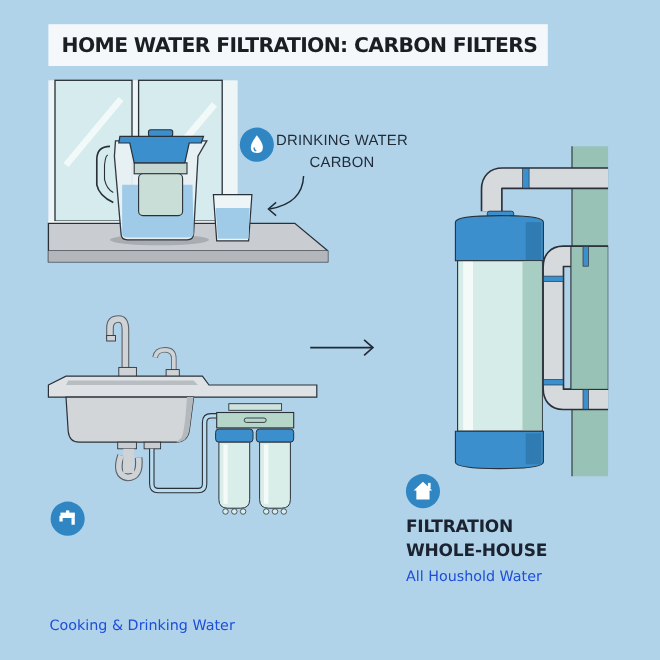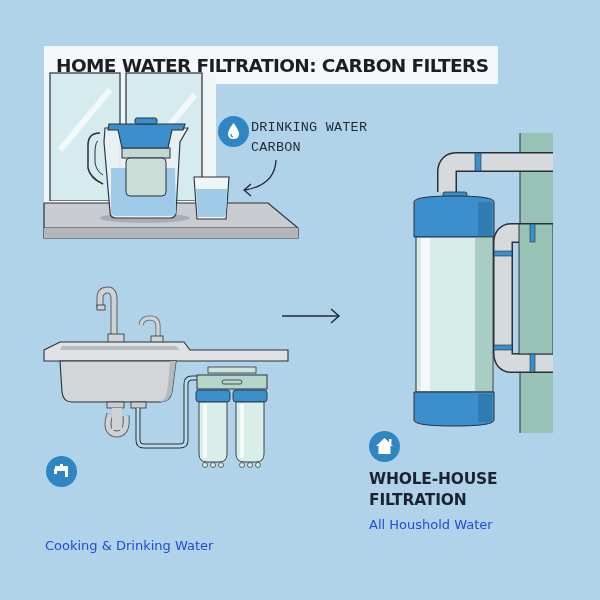--- a/index.html
+++ b/index.html
@@ -1,19 +1,19 @@
 <!DOCTYPE html>
 <html><head>
 <meta charset="utf-8">
 <style>
   html, body { margin:0; padding:0; }
   body { width:600px; height:600px; background:#b1d3ea; position:relative; overflow:hidden; font-family:"Liberation Sans", sans-serif; color:#1d2530; }
-  .title-box { position:absolute; left:44px; top:46px; width:454px; height:38px; background:#f4f8fb; display:flex; align-items:center; }
+  .title-box { position:absolute; left:44px; top:22px; width:454px; height:38px; background:#f4f8fb; display:flex; align-items:center; }
   .title-box span { font-family:"DejaVu Sans", sans-serif; font-weight:bold; font-size:18.5px; letter-spacing:-0.6px; margin-left:12px; color:#1b1f24; }
-  .label { position:absolute; font-family:Liberation Mono, monospace; }
+  .label { position:absolute; font-family:Liberation Sans, sans-serif;text-align:center; }
   .pitcher-label { left:251px; top:118px; font-size:13.5px; line-height:20px; color:#1f2a36; letter-spacing:0.2px; }
   .icon-circle { position:absolute; width:31px; height:31px; border-radius:50%; background:#2f86c2; }
   .icon-circle svg { width:31px; height:31px; display:block; }
   .section-title { position:absolute; font-family:"DejaVu Sans", sans-serif; font-weight:bold; font-size:15.5px; line-height:21px; color:#1b2330; letter-spacing:-0.2px; }
   .section-sub { position:absolute; font-family:"DejaVu Sans", sans-serif; font-size:13px; line-height:18px; color:#1d4ed8; }
   svg.scene { position:absolute; left:0; top:0; }
 </style>
 </head>
 <body>
 
@@ -150,27 +150,27 @@
 <div class="icon-circle" style="left:46px;top:456px;">
   <svg viewBox="0 0 31 31">
       <rect x="9" y="10" width="13" height="3" fill="#fff"></rect>
       <rect x="14" y="8" width="3" height="5" fill="#fff"></rect>
       <path d="M8 13 L8 18 L11 18 L11 15 L22 15 L22 12 L11 12 Z" fill="#fff"></path>
       <rect x="19" y="15" width="3" height="6" fill="#fff"></rect>
     </svg>
 </div>
 <div class="section-title" style="left:45px;top:496px;">
 </div>
-<div class="section-sub" style="left:45px;top:537px;">Cooking &amp; Drinking Water</div>
+<div class="section-sub" style="left:45px;top:561px;">Cooking &amp; Drinking Water</div>
 
 <div class="icon-circle" style="left:369px;top:431px;">
   <svg viewBox="0 0 31 31">
       <path d="M15.5 7 L7 15 L9.5 15 L9.5 23 L21.5 23 L21.5 15 L24 15 Z" fill="#fff"></path>
       <rect x="20" y="8" width="2.5" height="5" fill="#fff"></rect>
     </svg>
 </div>
 <div class="section-title" style="left:369px;top:469px;">
+  <div>FILTRATION</div>
   <div>WHOLE-HOUSE</div>
-  <div>FILTRATION</div>
 </div>
 <div class="section-sub" style="left:369px;top:516px;">
   <div>All Houshold Water</div>
 </div>
 
 </body></html>

